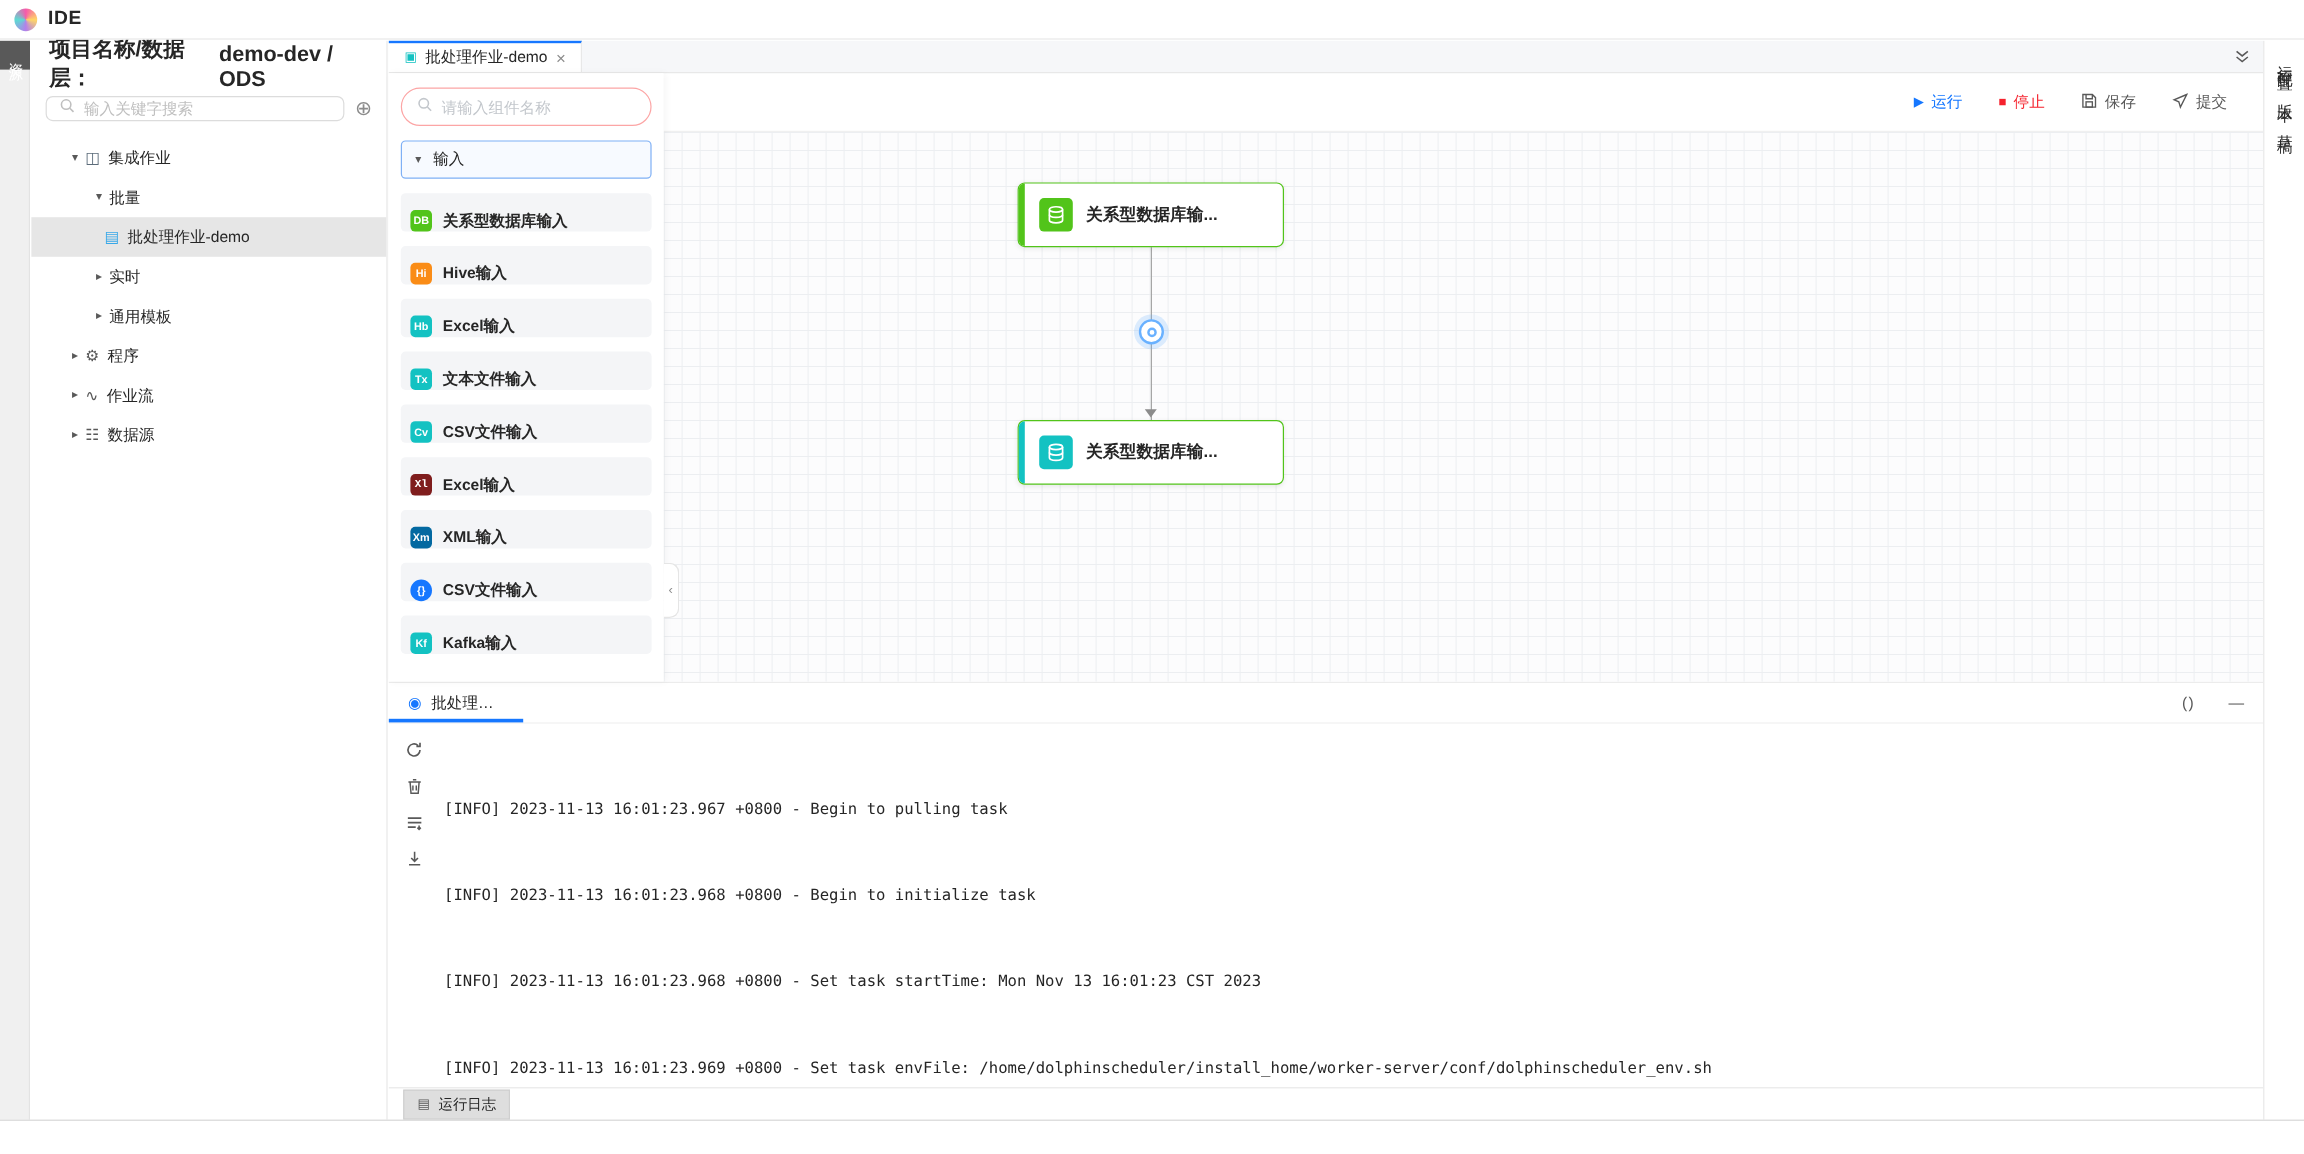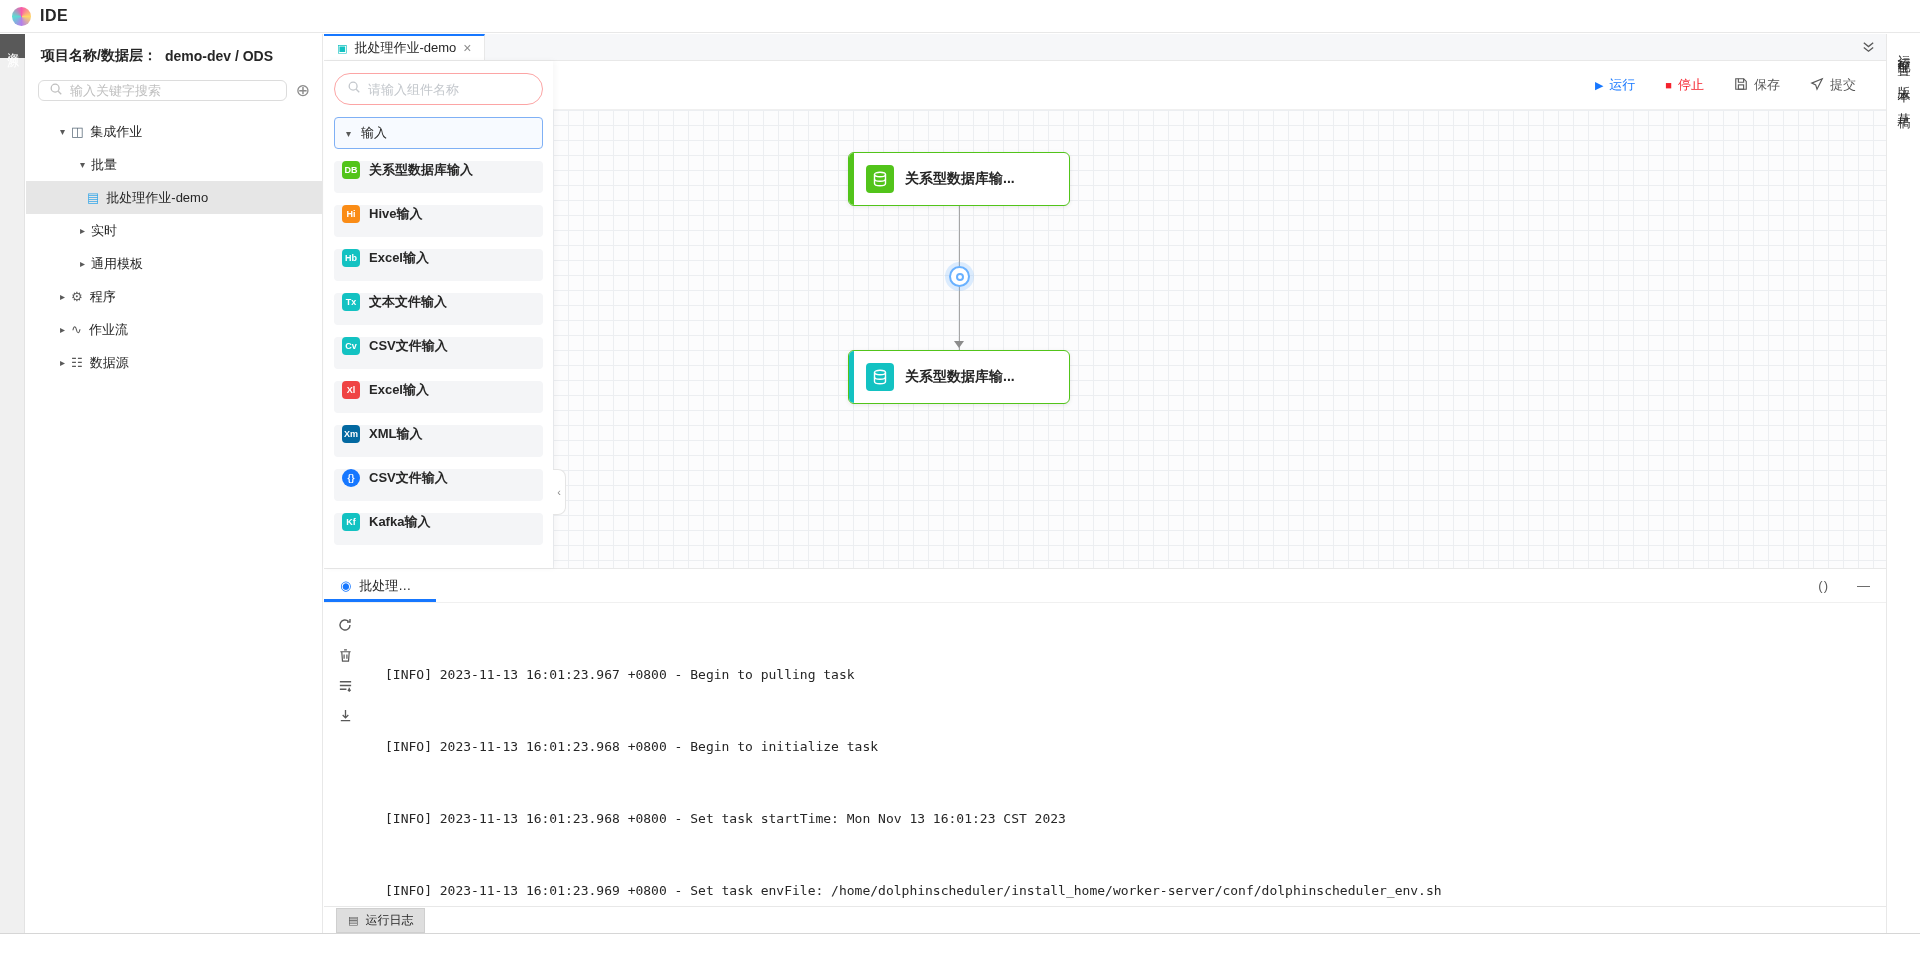--- a/index.html
+++ b/index.html
@@ -19,22 +19,22 @@
   
   .left-rail { position:absolute; left:0; top:34px; width:25px; bottom:29px;
                background:#f0f0f0; border-right:1px solid #e3e3e3; }
   .rail-tab-dark { width:25px; padding:9px 0; background:#595959; color:#fff; font-size:12px;
                    display:flex; justify-content:center; }
   .v-text { writing-mode:vertical-rl; text-orientation:upright; letter-spacing:3px; }
 
   
   .explorer { position:absolute; left:26px; top:34px; width:297px; bottom:29px; background:#fff;
               border-right:1px solid #e8e8e8; display:flex; flex-direction:column; }
-  .explorer-header { height:44px; display:flex; align-items:center; gap:8px; padding:1px 15px;
-                     font-size:14px; font-weight:700; }
+  .explorer-header { height:44px; display:flex; align-items:flex-end; gap:8px; padding:1px 15px;
+                     font-size:18px; font-weight:700; }
   .explorer-search { display:flex; align-items:center; gap:9px; padding:2px 12px 10px 12px; }
   .search-box { flex:1; height:21px; border:1px solid #dcdcdc; border-radius:6px;
                 display:flex; align-items:center; gap:7px; padding:0 10px; background:#fff; }
   .search-box input { border:none; outline:none; flex:1; font-size:13px; min-width:0;
                       font-family:inherit; color:#262626; background:transparent; }
   .search-box input::placeholder { color:#bfbfbf; }
   .locate { font-size:17px; color:#8c8c8c; line-height:1; }
   .tree { flex:1; overflow:hidden; padding-top:4px; }
   .tree-row { height:33px; display:flex; align-items:center; font-size:13px; cursor:default; }
   .tree-row.selected { background:#e6e6e6; }
@@ -61,21 +61,21 @@
              flex-direction:column; gap:12px; position:relative; z-index:2;
              box-shadow:2px 0 6px rgba(0,0,0,.04); }
   .palette-search { height:32px; border:1px solid #fca5a5; border-radius:16px; display:flex;
                     align-items:center; gap:7px; padding:0 12px; }
   .palette-search input { border:none; outline:none; flex:1; font-size:13px; min-width:0;
                           font-family:inherit; background:transparent; }
   .palette-search input::placeholder { color:#c3c7cc; }
   .palette-cat { height:32px; border:1px solid #7fb0f5; background:#f7faff; border-radius:4px;
                  display:flex; align-items:center; gap:10px; padding:0 11px; font-size:13px; }
   .cat-caret { font-size:10px; color:#595959; }
-  .p-item { height:32px; background:#f4f5f7; border-radius:4px; display:flex; align-items:flex-start;
+  .p-item { height:32px; background:#f4f5f7; border-radius:4px; display:flex; align-items:flex-end;
             gap:9px; padding:0 8px; font-size:13px; font-weight:600; cursor:grab; }
   .p-icon { width:18px; height:18px; flex:none; border-radius:4px; color:#fff; font-size:9px;
             font-weight:700; display:flex; align-items:center; justify-content:center; }
   .p-icon.round { border-radius:50%; }
   .palette-handle { position:absolute; right:-13px; top:408px; width:13px; height:46px;
                     background:#fff; border:1px solid #e5e5e5; border-left:none;
                     border-radius:0 8px 8px 0; display:flex; align-items:center;
                     justify-content:center; color:#8c8c8c; font-size:11px; cursor:pointer; }
 
   
@@ -116,21 +116,21 @@
   .log-underline { position:absolute; left:0; bottom:0; width:112px; height:3px; background:#1677ff; }
   .log-header-icons { margin-left:auto; display:flex; align-items:center; gap:28px; color:#595959; }
   .icon-brackets { font-size:13px; letter-spacing:1px; cursor:pointer; }
   .icon-min { font-size:13px; cursor:pointer; }
   .log-body { flex:1; display:flex; min-height:0; }
   .log-actions { width:42px; flex:none; display:flex; flex-direction:column; align-items:center;
                  gap:15px; padding-top:14px; }
   .log-actions svg { cursor:pointer; }
   .log-content { flex:1; min-width:0; overflow:hidden; padding:9px 8px 0 4px;
                  font-family:"DejaVu Sans Mono","Liberation Mono",monospace;
-                 font-size:13px; line-height:18px; white-space:pre;margin-left:15px; }
+                 font-size:13px; line-height:18px; white-space:pre; }
   .log-footer { height:27px; flex:none; display:flex; align-items:center; padding-left:12px;
                 border-top:1px solid #e8e8e8; background:#fff; }
   .log-chip { display:flex; align-items:center; gap:7px; height:25px; padding:0 11px;
               background:#dedede; border:1px solid #cfcfcf; font-size:12px; cursor:pointer; }
   .chip-icon { color:#595959; font-size:11px; line-height:1; }
 
   
   .right-rail { position:absolute; right:0; top:34px; width:34px; bottom:29px; background:#fff;
                 border-left:1px solid #e8e8e8; display:flex; flex-direction:column;
                 align-items:center; gap:20px; padding-top:10px; }
@@ -276,21 +276,21 @@
             <span class="p-icon" style="background: rgb(19, 194, 194);">Tx</span>
             <span>文本文件输入</span>
           </div>
 
           <div class="p-item">
             <span class="p-icon" style="background: rgb(19, 194, 194);">Cv</span>
             <span>CSV文件输入</span>
           </div>
 
           <div class="p-item">
-            <span class="p-icon" style="background: #ef4444;">Xl</span>
+            <span class="p-icon" style="background: #7f1d1d; font-family: Liberation Mono, monospace;">Xl</span>
             <span>Excel输入</span>
           </div>
 
           <div class="p-item">
             <span class="p-icon" style="background: #0369a1;">Xm</span>
             <span>XML输入</span>
           </div>
 
           <div class="p-item">
             <span class="p-icon round" style="background: rgb(22, 119, 255);">{}</span>

